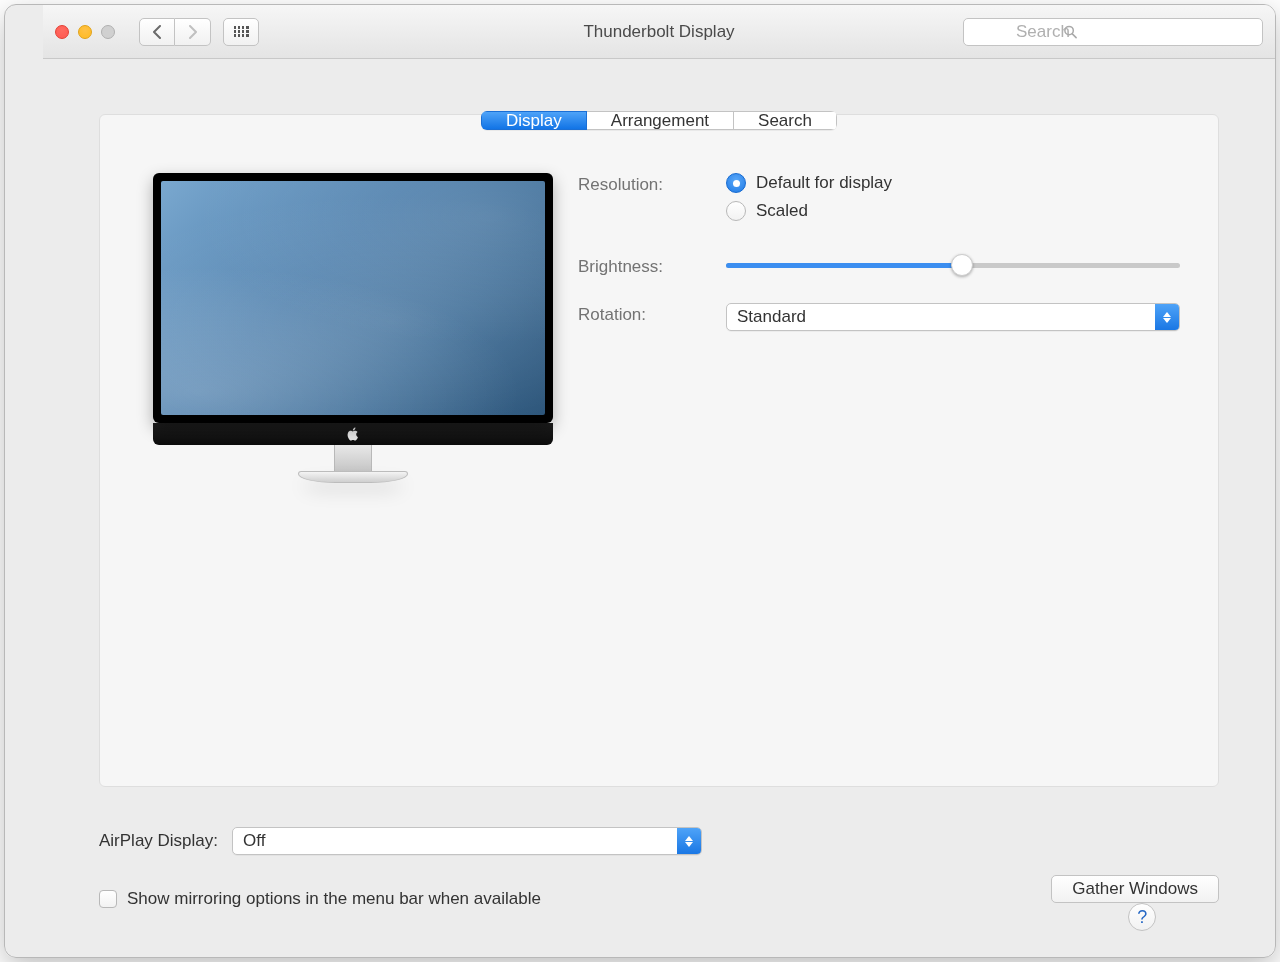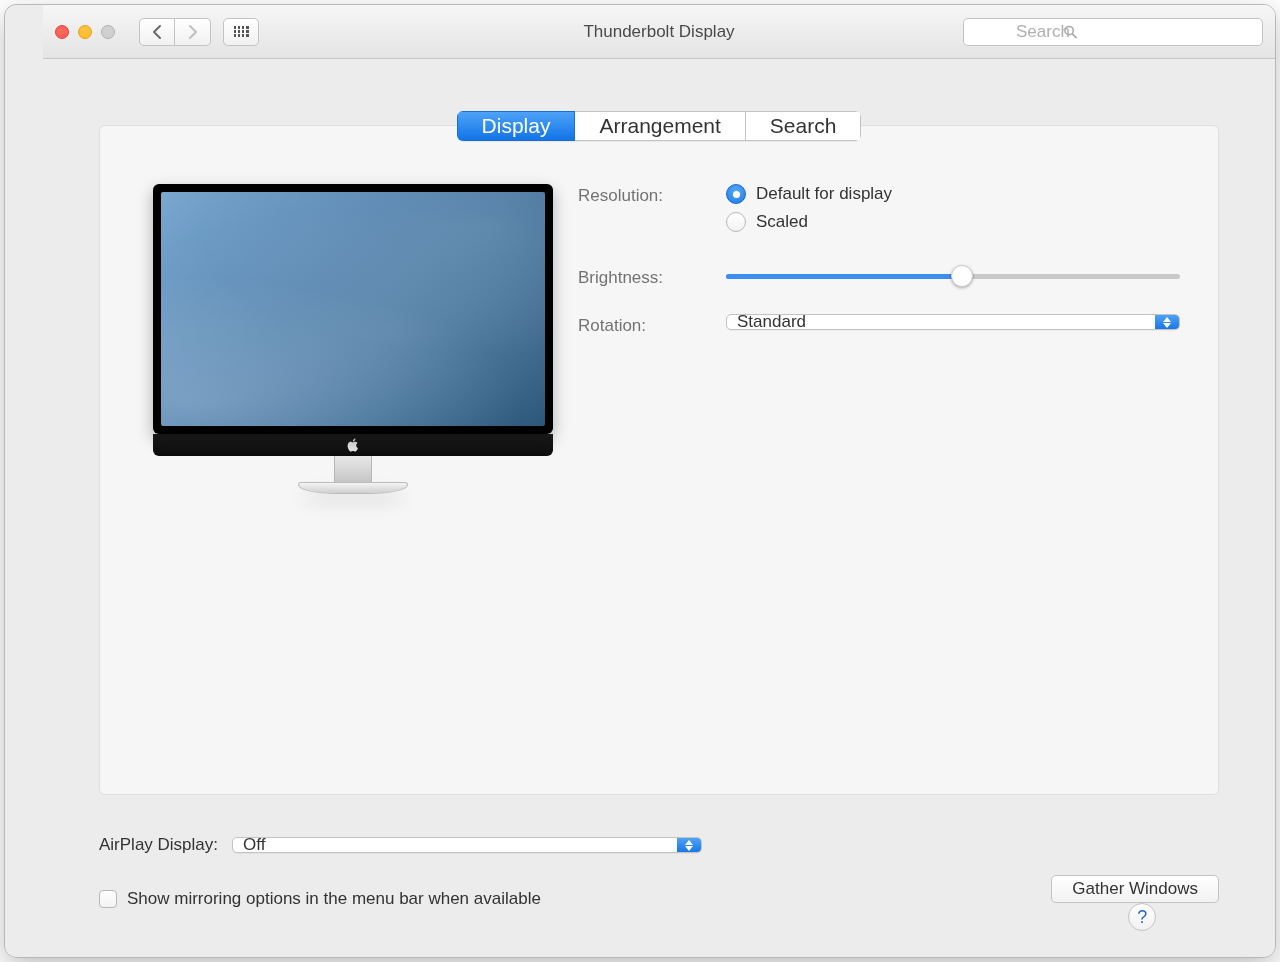--- a/index.html
+++ b/index.html
@@ -117,25 +117,25 @@
   position: relative;
   z-index: 2;
 }
 .seg-ctrl {
   display: flex;
   border-radius: 6px;
   overflow: hidden;
   box-shadow: 0 1px 0 rgba(0,0,0,0.05);
 }
 .seg-btn {
-  height: 30px;
+  height: 19px;
   padding: 0 24px;
   background: #fff;
   border: 1px solid #c3c3c3;
-  font-size: 21px;
+  font-size: 17px;
   color: #333;
   display: flex;
   align-items: center;
 }
 .seg-btn + .seg-btn { border-left: none; }
 .seg-btn.active {
   background: linear-gradient(#4ea3f8, #1274e6);
   color: #fff;
   border-color: #1a6fd6;
 }
@@ -282,21 +282,21 @@
   top: 50%;
   width: 22px; height: 22px;
   margin-left: -11px;
   border-radius: 50%;
   background: #fff;
   border: 0.5px solid #cdcdcd;
   box-shadow: 0 1px 3px rgba(0,0,0,0.3);
   transform: translateY(-50%);
 }
 .select {
-  height: 16px;
+  height: 28px;
   display: flex;
   align-items: stretch;
   border: 1px solid #c3c3c3;
   border-radius: 5px;
   overflow: hidden;
   background: #fff;
   box-shadow: 0 1px 0 rgba(0,0,0,0.04);
 }
 .select .sel-text {
   flex: 1;

